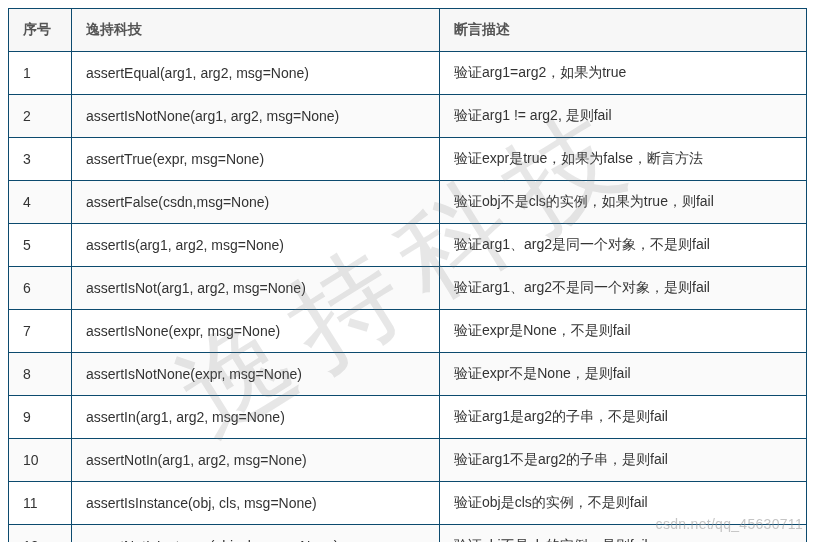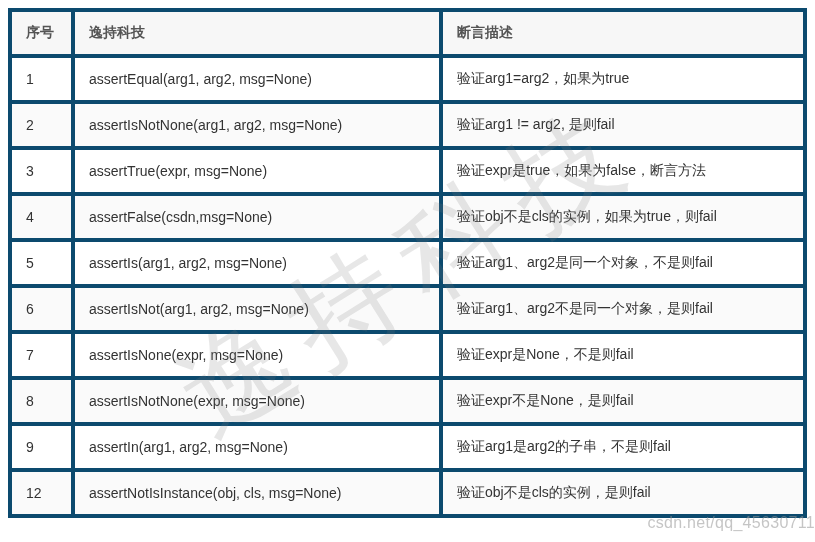--- a/index.html
+++ b/index.html
@@ -17,21 +17,21 @@
   }
   table {
     border-collapse: collapse;
     width: 100%;
     table-layout: fixed;
   }
   col.c1 { width: 63px; }
   col.c2 { width: 368px; }
   col.c3 { width: auto; }
   th, td {
-    border: 4px solid #0c4a6e;
+    border: 1px solid #0c4a6e;
     padding: 12px 14px;
     text-align: left;
     vertical-align: middle;
     white-space: nowrap;
     overflow: hidden;
   }
   th {
     background: #f7f7f7;
     font-weight: 600;
     color: #555;
@@ -50,23 +50,23 @@
     font-size: 110px;
     letter-spacing: 18px;
     color: rgba(120,120,120,0.18);
     font-weight: 400;
     pointer-events: none;
     font-family: "KaiTi", "STKaiti", "Microsoft YaHei", serif;
     white-space: nowrap;
   }
   .small-wm {
     position: absolute;
-    right: 0;
+    right: 12px;
     bottom: 10px;
-    font-size: 16px;
+    font-size: 14px;
     color: rgba(150,150,150,0.55);
     pointer-events: none;
     letter-spacing: 0.3px;
   }
 </style>
 </head>
 <body>
 
 <table>
   <colgroup>
@@ -121,20 +121,30 @@
         <td>8</td>
         <td>assertIsNotNone(expr, msg=None)</td>
         <td>验证expr不是None，是则fail</td>
       </tr>
       <tr>
         <td>9</td>
         <td>assertIn(arg1, arg2, msg=None)</td>
         <td>验证arg1是arg2的子串，不是则fail</td>
       </tr>
       <tr>
+        <td>10</td>
+        <td>assertNotIn(arg1, arg2, msg=None)</td>
+        <td>验证arg1不是arg2的子串，是则fail</td>
+      </tr>
+      <tr>
+        <td>11</td>
+        <td>assertIsInstance(obj, cls, msg=None)</td>
+        <td>验证obj是cls的实例，不是则fail</td>
+      </tr>
+      <tr>
         <td>12</td>
         <td>assertNotIsInstance(obj, cls, msg=None)</td>
         <td>验证obj不是cls的实例，是则fail</td>
       </tr>
     </tbody>
 </table>
 
 <div class="watermark">逸持科技</div>
 <div class="small-wm">csdn.net/qq_45630711</div>
 

